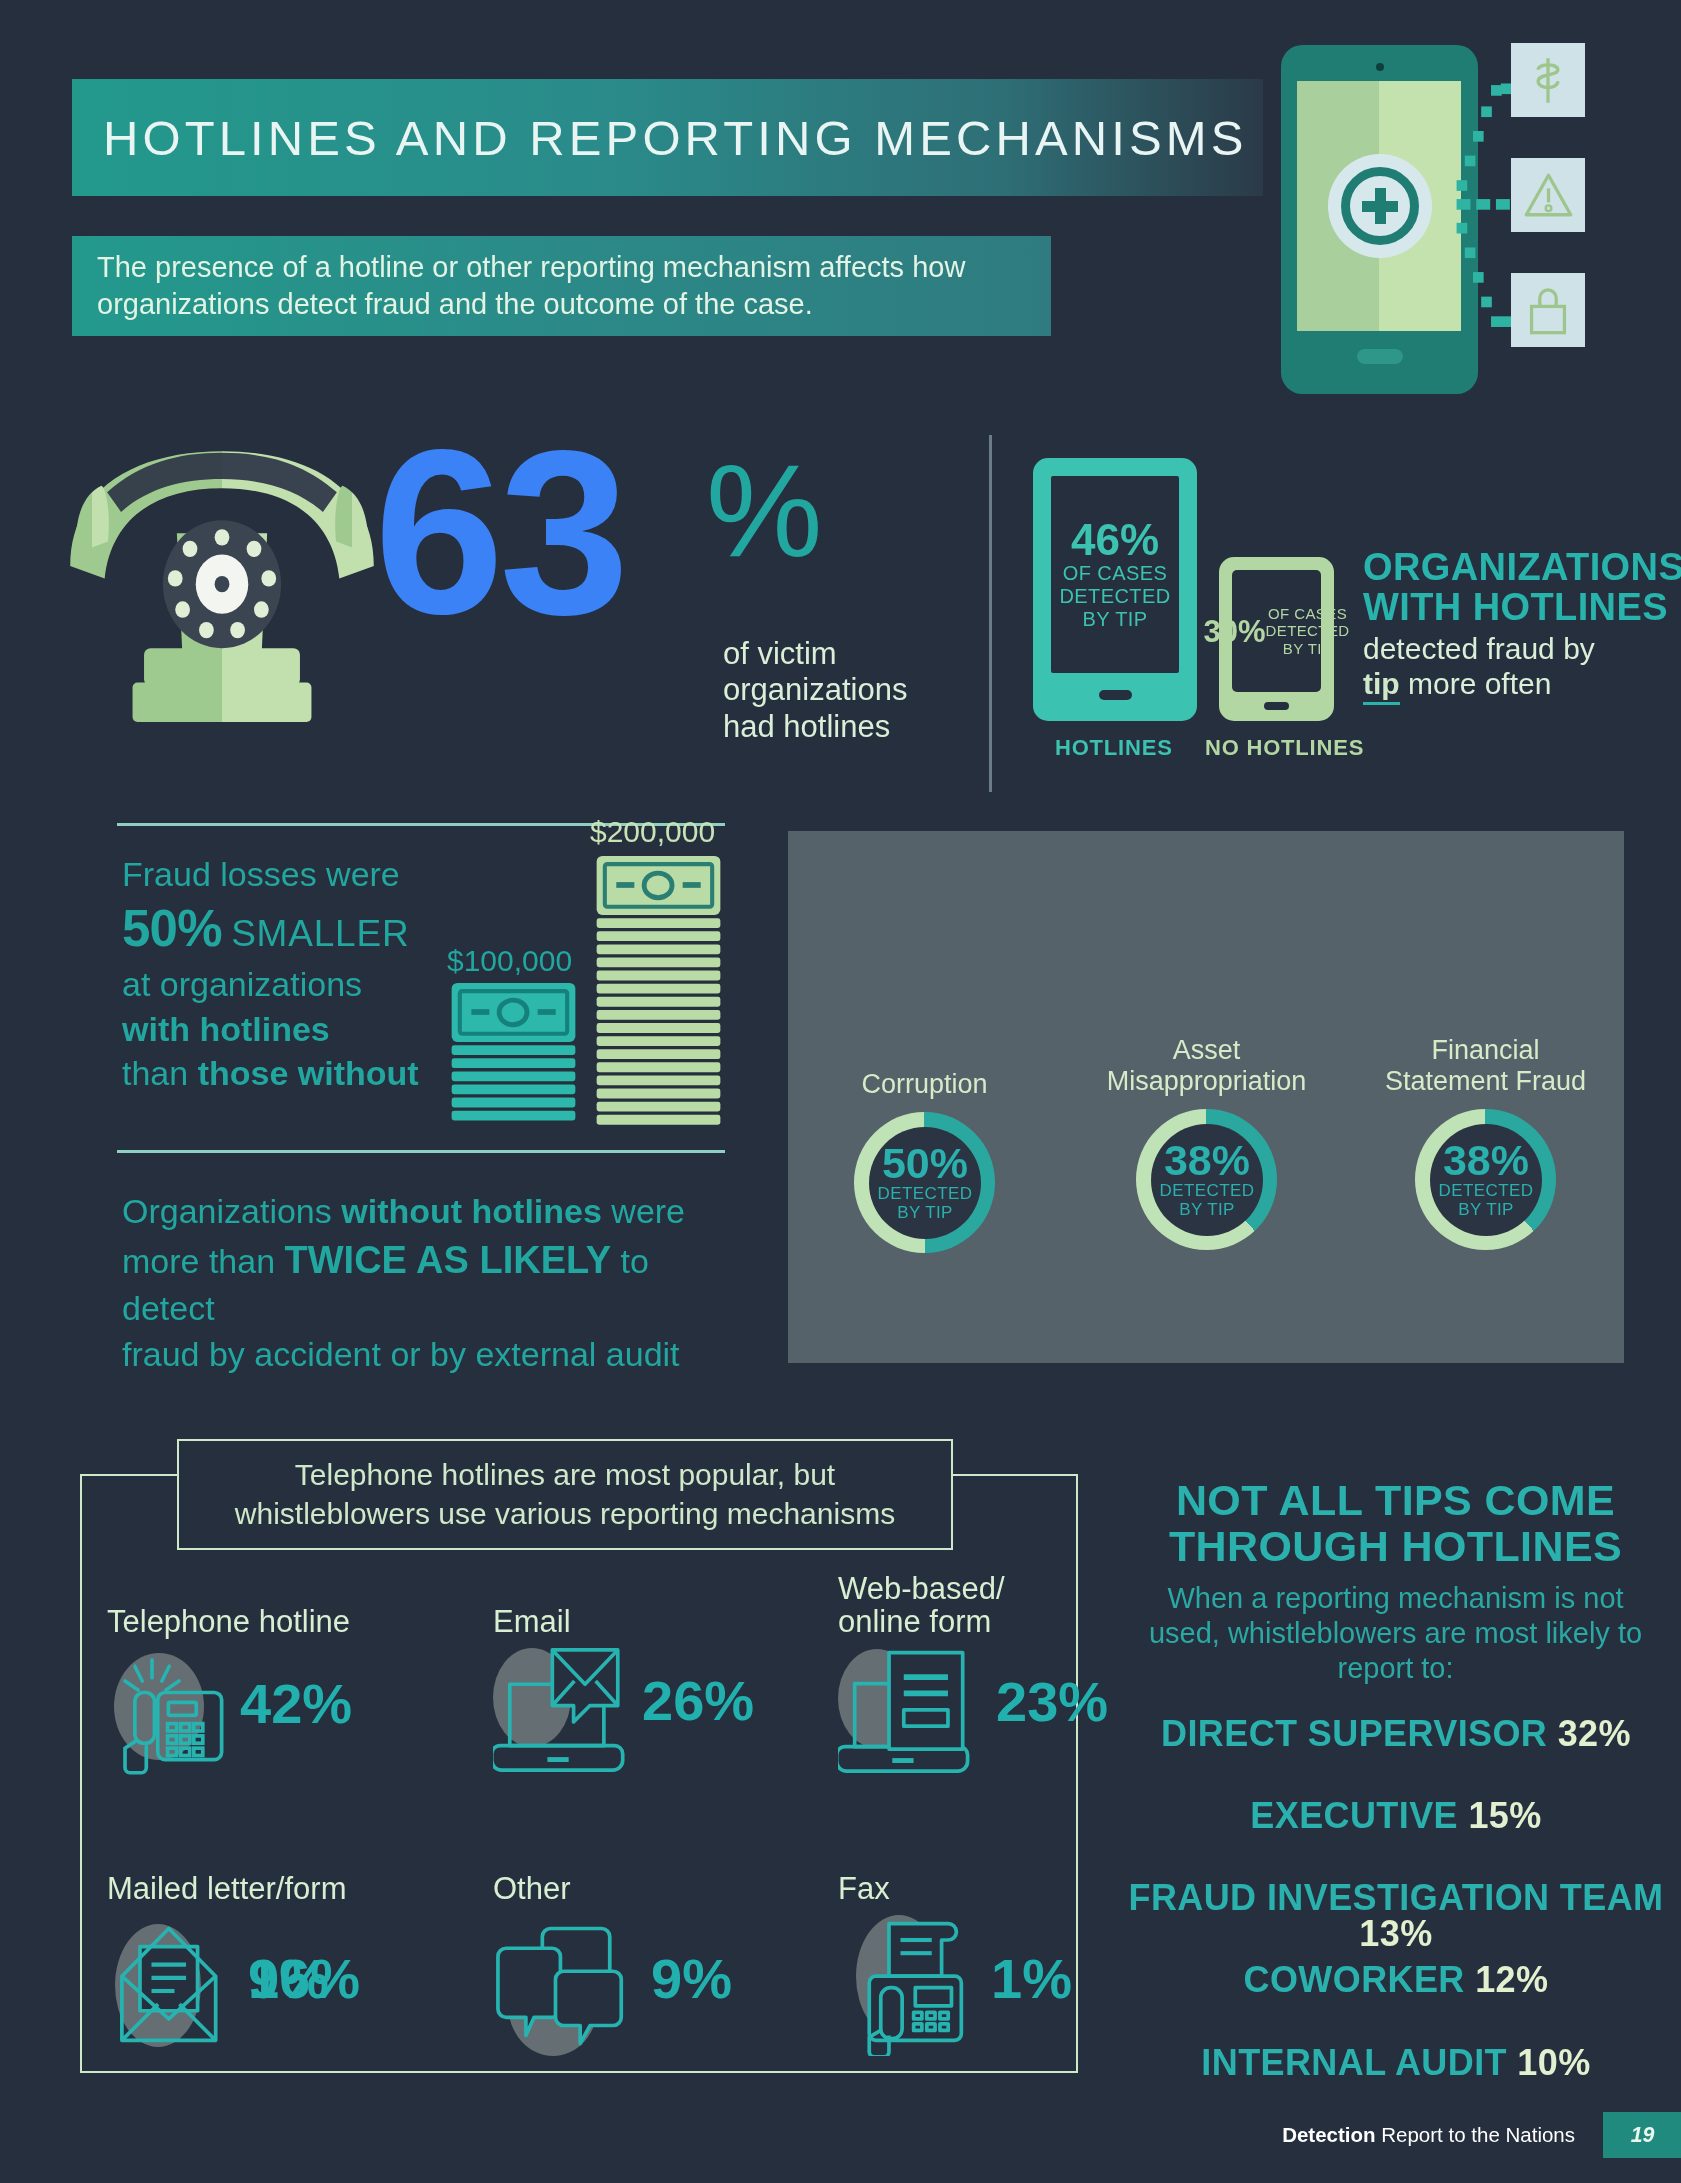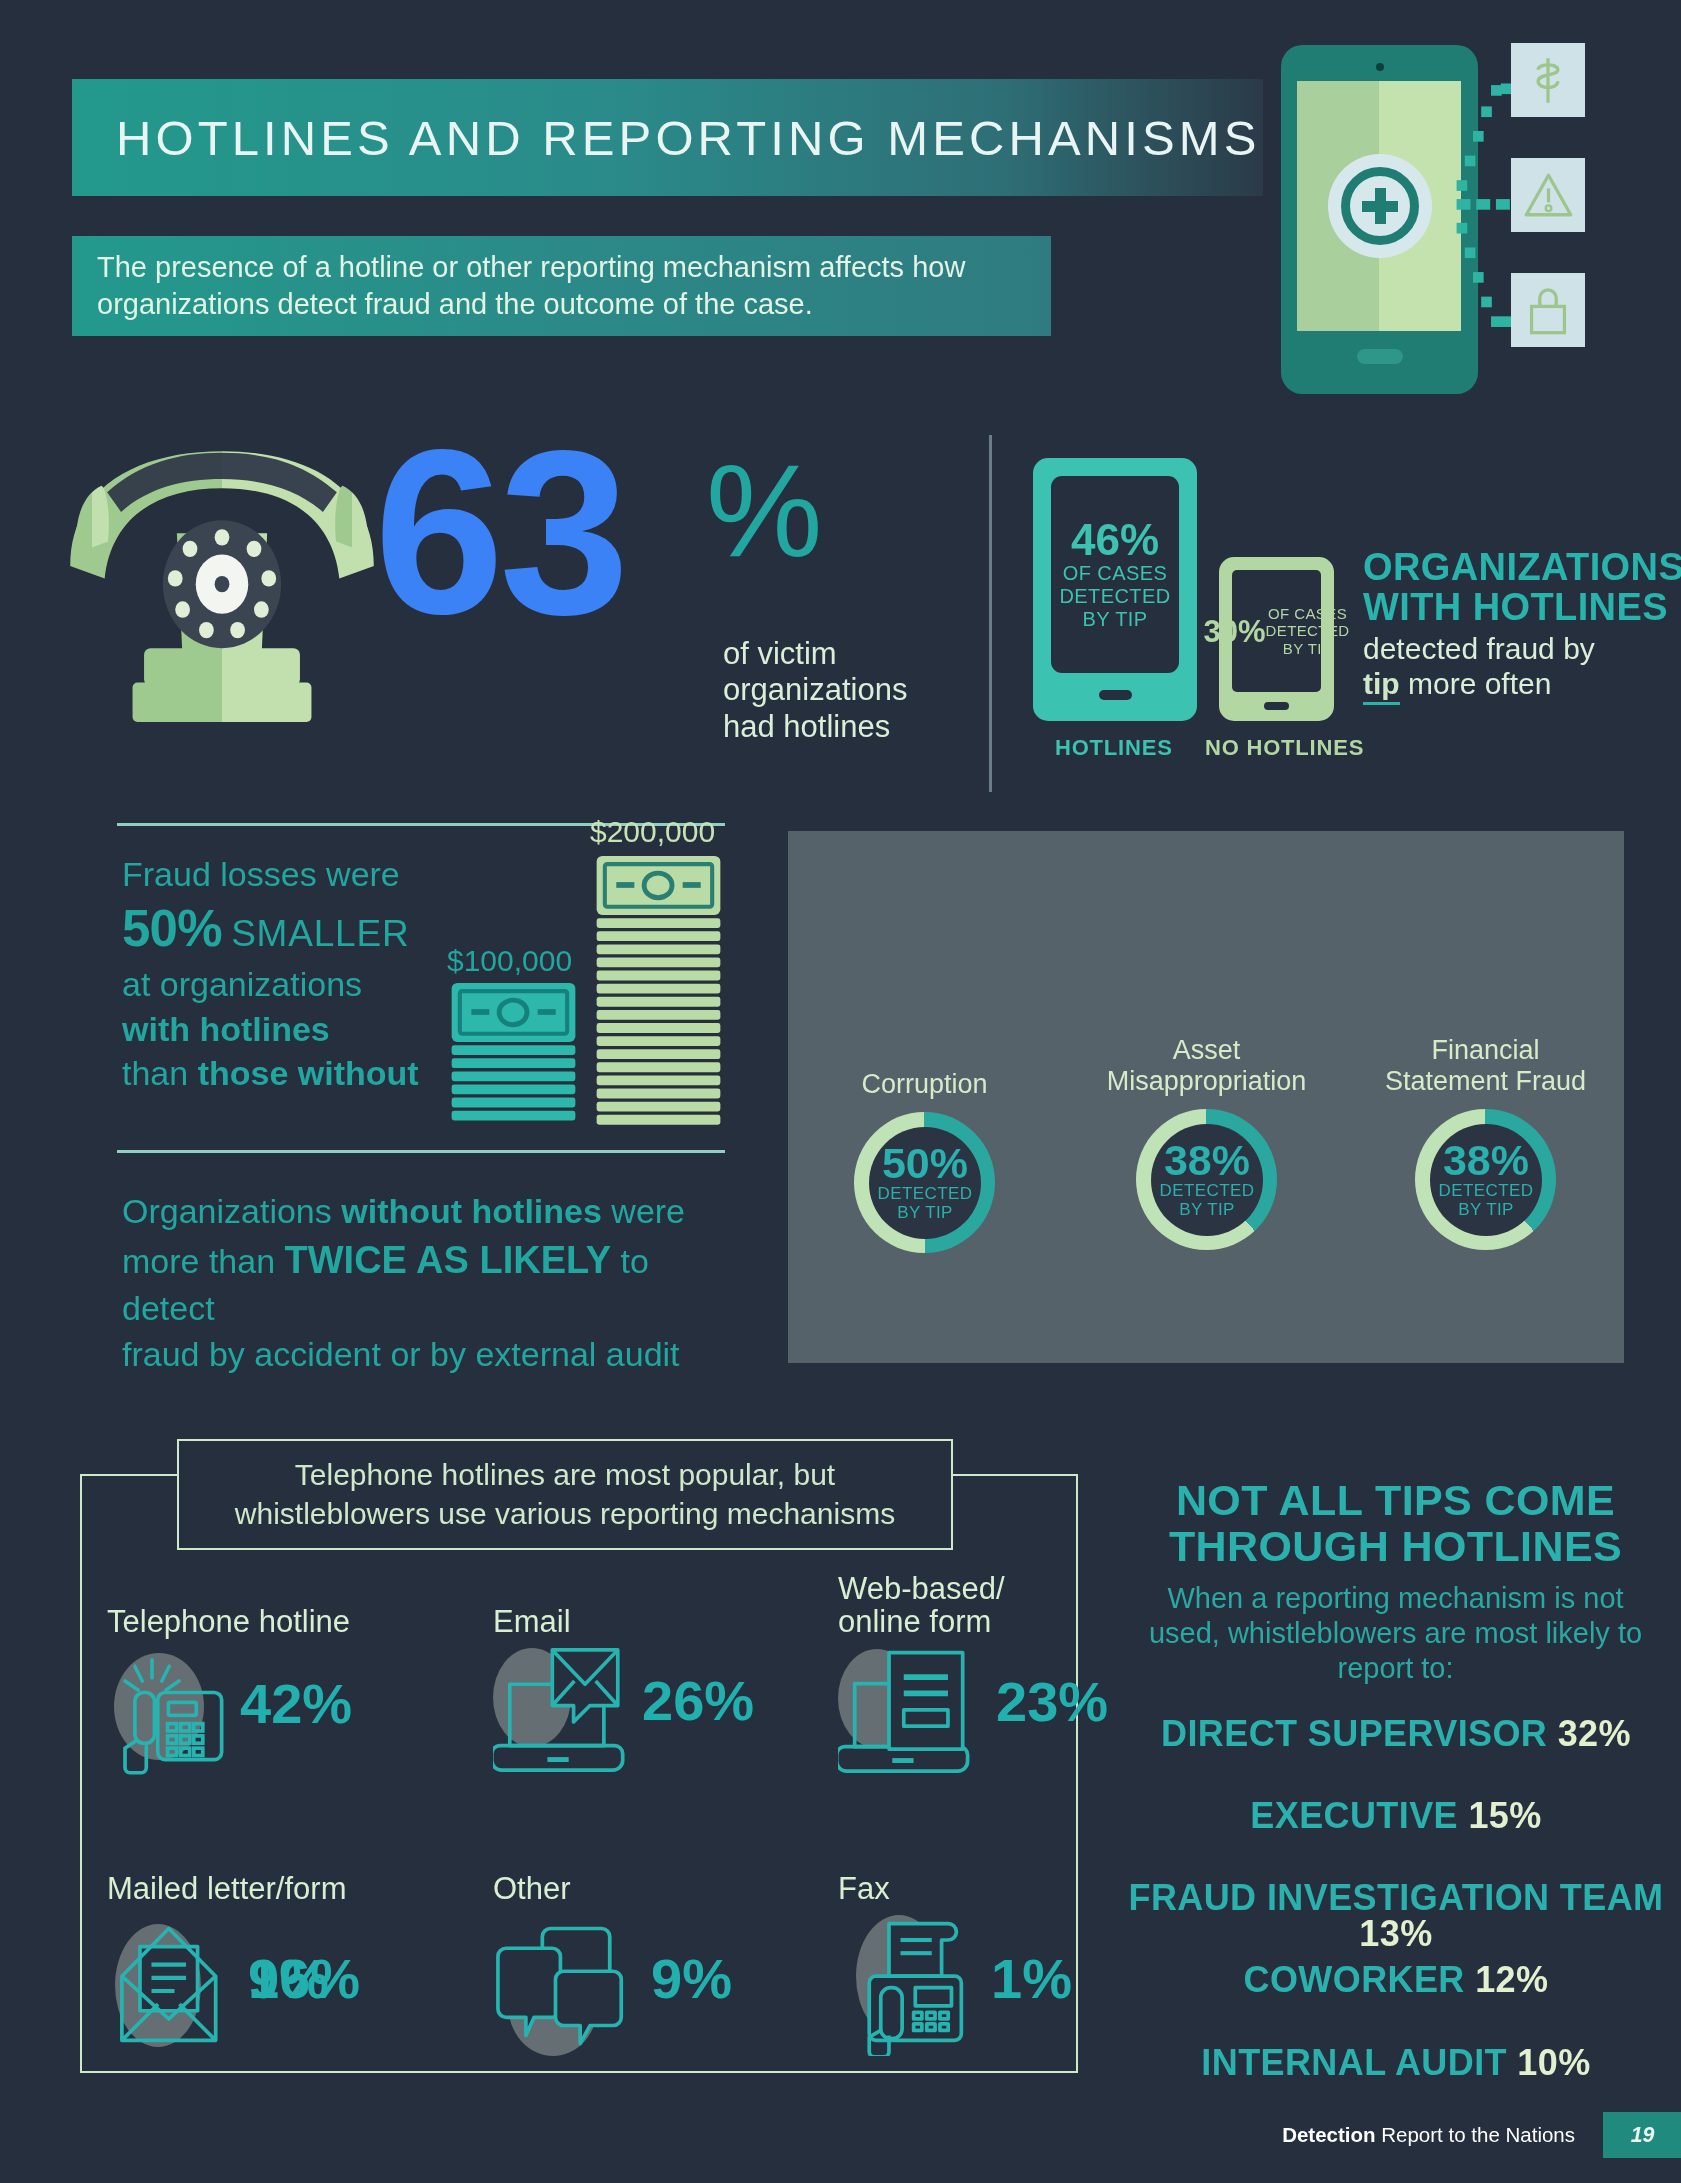--- a/index.html
+++ b/index.html
@@ -14,21 +14,21 @@
   .abs { position: absolute; }
 
   
   #title-bar {
     left: 72px; top: 79px; width: 1191px; height: 117px;
     background: linear-gradient(90deg, #23998c 0%, #2a8b8a 45%, #2e6f76 78%, #2b3a48 100%);
     display: flex; align-items: center;
   }
   #title-text {
     color: #e9f5f3; font-size: 49px; letter-spacing: 4.1px;
-    padding-left: 44px; font-weight: 400;
+    padding-left: 31px; font-weight: 400;
     font-family: "Liberation Sans Narrow","Liberation Sans", sans-serif;
   }
   #subtitle-bar {
     left: 72px; top: 236px; width: 979px; height: 100px;
     background: linear-gradient(90deg, #23998c 0%, #2b8a88 50%, #2f7b80 100%);
     display: flex; align-items: center;
   }
   #subtitle-text {
     color: #e3f3e4; font-size: 29px; line-height: 1.28; padding-left: 25px;
     font-family: "Liberation Sans Narrow","Liberation Sans", sans-serif;
@@ -78,21 +78,21 @@
     font-family:"Liberation Sans Narrow","Liberation Sans",sans-serif;
   }
 
   
   #vdiv { left:989px; top:435px; width:2.5px; height:357px; background:#6c7c86; }
 
   
   .tablet { position:absolute; border-radius:15px; }
   #tablet46 { left:1033px; top:458px; width:164px; height:263px; background:#3bc2b0; }
   #tablet46 .scr { position:absolute; left:18px; top:18px; width:128px; height:197px;
-    background:#262f3d; border-radius:11px; display:flex; flex-direction:column;
+    background:#262f3d; border-radius:2px; display:flex; flex-direction:column;
     align-items:center; justify-content:center; }
   #tablet46 .hm { position:absolute; left:66px; top:232px; width:33px; height:10px;
     background:#262f3d; border-radius:5px;}
   #tablet30 { left:1219px; top:557px; width:115px; height:164px; background:#b2d7a3; }
   #tablet30 .scr { position:absolute; left:13px; top:13px; width:89px; height:122px;
     background:#262f3d; border-radius:5px; display:flex; flex-direction:row;
     align-items:center; justify-content:center; }
   #tablet30 .hm { position:absolute; left:45px; top:145px; width:25px; height:8.2px;
     background:#262f3d; border-radius:4.1px;}
   .tab-pct { font-size:44px; font-weight:700; line-height:1;

